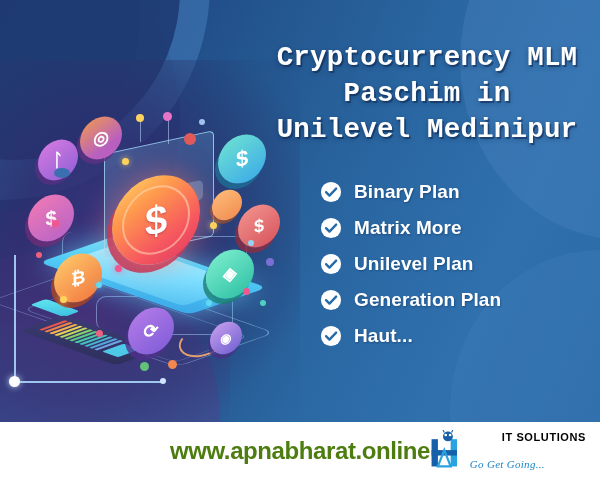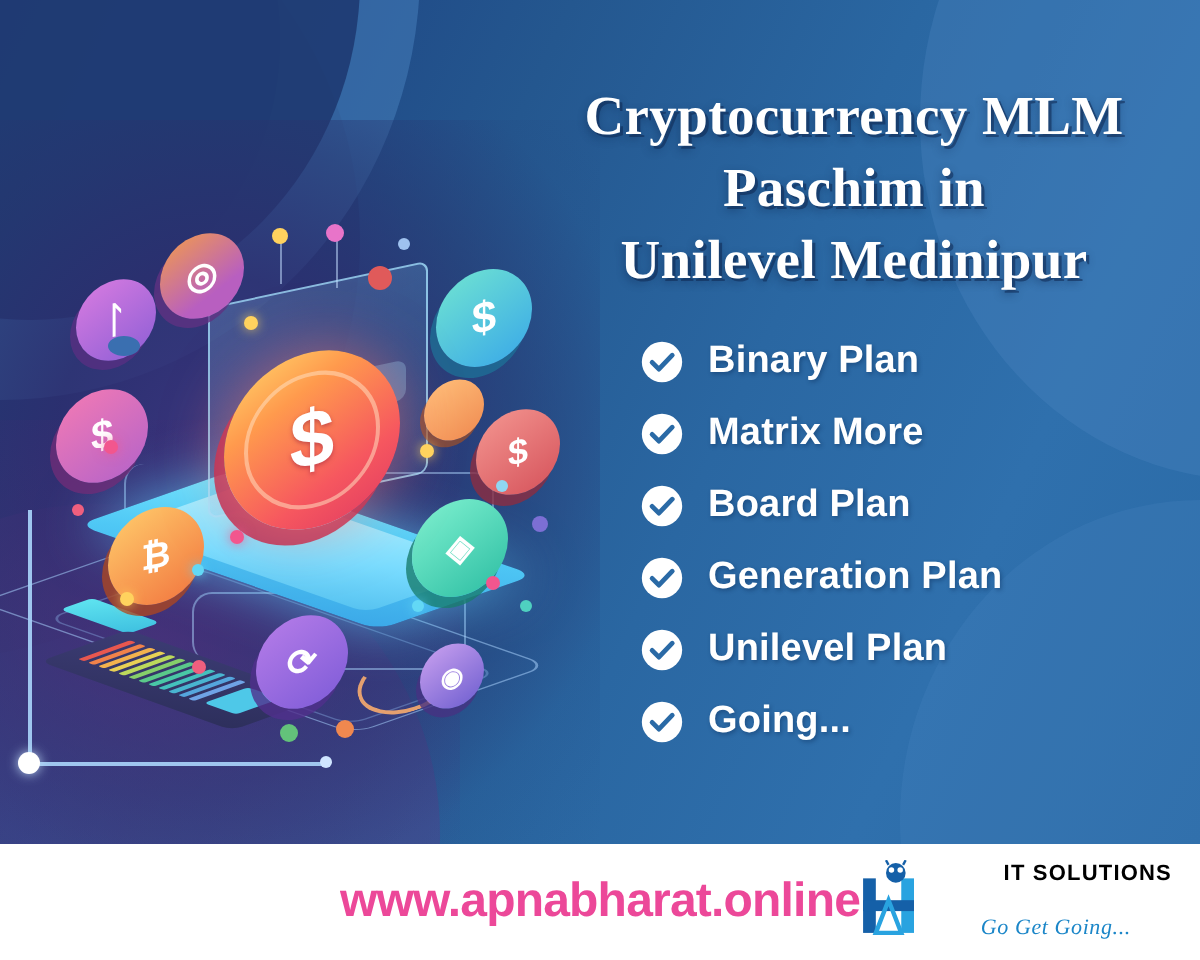--- a/index.html
+++ b/index.html
@@ -343,40 +343,40 @@
     background: rgba(190,215,250,0.55);
   }
 
   
   .title {
     position: absolute;
     left: 268px;
     top: 40px;
     width: 318px;
     color: #ffffff;
-    font-family: Liberation Serif, serif;
+    font-family: Liberation Mono, monospace;
     font-weight: bold;
     font-size: 27.5px;
     line-height: 1.30;
     letter-spacing: 0.2px;
     text-align: center;
     text-shadow: 1.6px 1.6px 0 rgba(14,40,82,0.55),
                  0 2px 5px rgba(10,35,75,0.45);
   }
   .title-line { display: block; white-space: nowrap; }
 
   
   .features {
     position: absolute;
     left: 320px;
     top: 170px;
   }
   .feature {
     display: flex;
-    align-items: flex-start;
+    align-items: flex-end;
     height: 33px;
     margin-bottom: 3px;
   }
   .check {
     flex: 0 0 auto;
     width: 22px; height: 22px;
     margin-right: 12px;
   }
   .feature-label {
     color: #ffffff;
@@ -436,21 +436,21 @@
   }
   .footer-url {
     position: absolute;
     left: 0; right: 0;
     top: 15px;
     text-align: center;
     font-family: "Liberation Sans", sans-serif;
     font-weight: bold;
     font-size: 24px;
     letter-spacing: -0.4px;
-    color: #ec4899;
+    color: #4d7c0f;
   }
   .footer-logo-right {
     position: absolute;
     right: 14px;
     top: 8px;
     display: flex;
     align-items: center;
   }
   .it-mark { width: 40px; height: 42px; flex: 0 0 auto; }
   .it-text { margin-left: 3px; line-height: 1; }
@@ -461,21 +461,20 @@
     letter-spacing: 0.6px;
     color: #000000;
     padding-left: 32px;
   }
   .it-tag {
     margin-top: 16px;
     font-family: "Liberation Serif", serif;
     font-style: italic;
     font-size: 11px;
     color: #1b86c8;
-    text-align: center;
     letter-spacing: 0.3px;
   }
 </style>
 </head>
 <body>
 
 <div id="banner">
 
   <div class="panel">
 
@@ -580,50 +579,43 @@
       </div>
 
       <div class="feature">
         <svg class="check" viewBox="0 0 24 24">
           <circle cx="12" cy="12" r="11" fill="#ffffff"></circle>
           <path d="M6.6 12.2 L10.3 15.9 L17.6 8.3" fill="none" stroke="#2a6aa6" stroke-width="2.6" stroke-linecap="round" stroke-linejoin="round"></path>
         </svg>
         <span class="feature-label">Matrix More</span>
       </div>
 
+
       <div class="feature">
         <svg class="check" viewBox="0 0 24 24">
           <circle cx="12" cy="12" r="11" fill="#ffffff"></circle>
           <path d="M6.6 12.2 L10.3 15.9 L17.6 8.3" fill="none" stroke="#2a6aa6" stroke-width="2.6" stroke-linecap="round" stroke-linejoin="round"></path>
         </svg>
-        <span class="feature-label">Board Plan</span>
+        <span class="feature-label">Unilevel Plan</span>
       </div>
 
       <div class="feature">
         <svg class="check" viewBox="0 0 24 24">
           <circle cx="12" cy="12" r="11" fill="#ffffff"></circle>
           <path d="M6.6 12.2 L10.3 15.9 L17.6 8.3" fill="none" stroke="#2a6aa6" stroke-width="2.6" stroke-linecap="round" stroke-linejoin="round"></path>
         </svg>
         <span class="feature-label">Generation Plan</span>
       </div>
 
       <div class="feature">
         <svg class="check" viewBox="0 0 24 24">
           <circle cx="12" cy="12" r="11" fill="#ffffff"></circle>
           <path d="M6.6 12.2 L10.3 15.9 L17.6 8.3" fill="none" stroke="#2a6aa6" stroke-width="2.6" stroke-linecap="round" stroke-linejoin="round"></path>
         </svg>
-        <span class="feature-label">Unilevel Plan</span>
-      </div>
-
-      <div class="feature">
-        <svg class="check" viewBox="0 0 24 24">
-          <circle cx="12" cy="12" r="11" fill="#ffffff"></circle>
-          <path d="M6.6 12.2 L10.3 15.9 L17.6 8.3" fill="none" stroke="#2a6aa6" stroke-width="2.6" stroke-linecap="round" stroke-linejoin="round"></path>
-        </svg>
-        <span class="feature-label">Going...</span>
+        <span class="feature-label">Haut...</span>
       </div>
 
     </div>
   </div>
 
   <div class="footer">
 
 
     <div class="footer-url">www.apnabharat.online</div>
 

